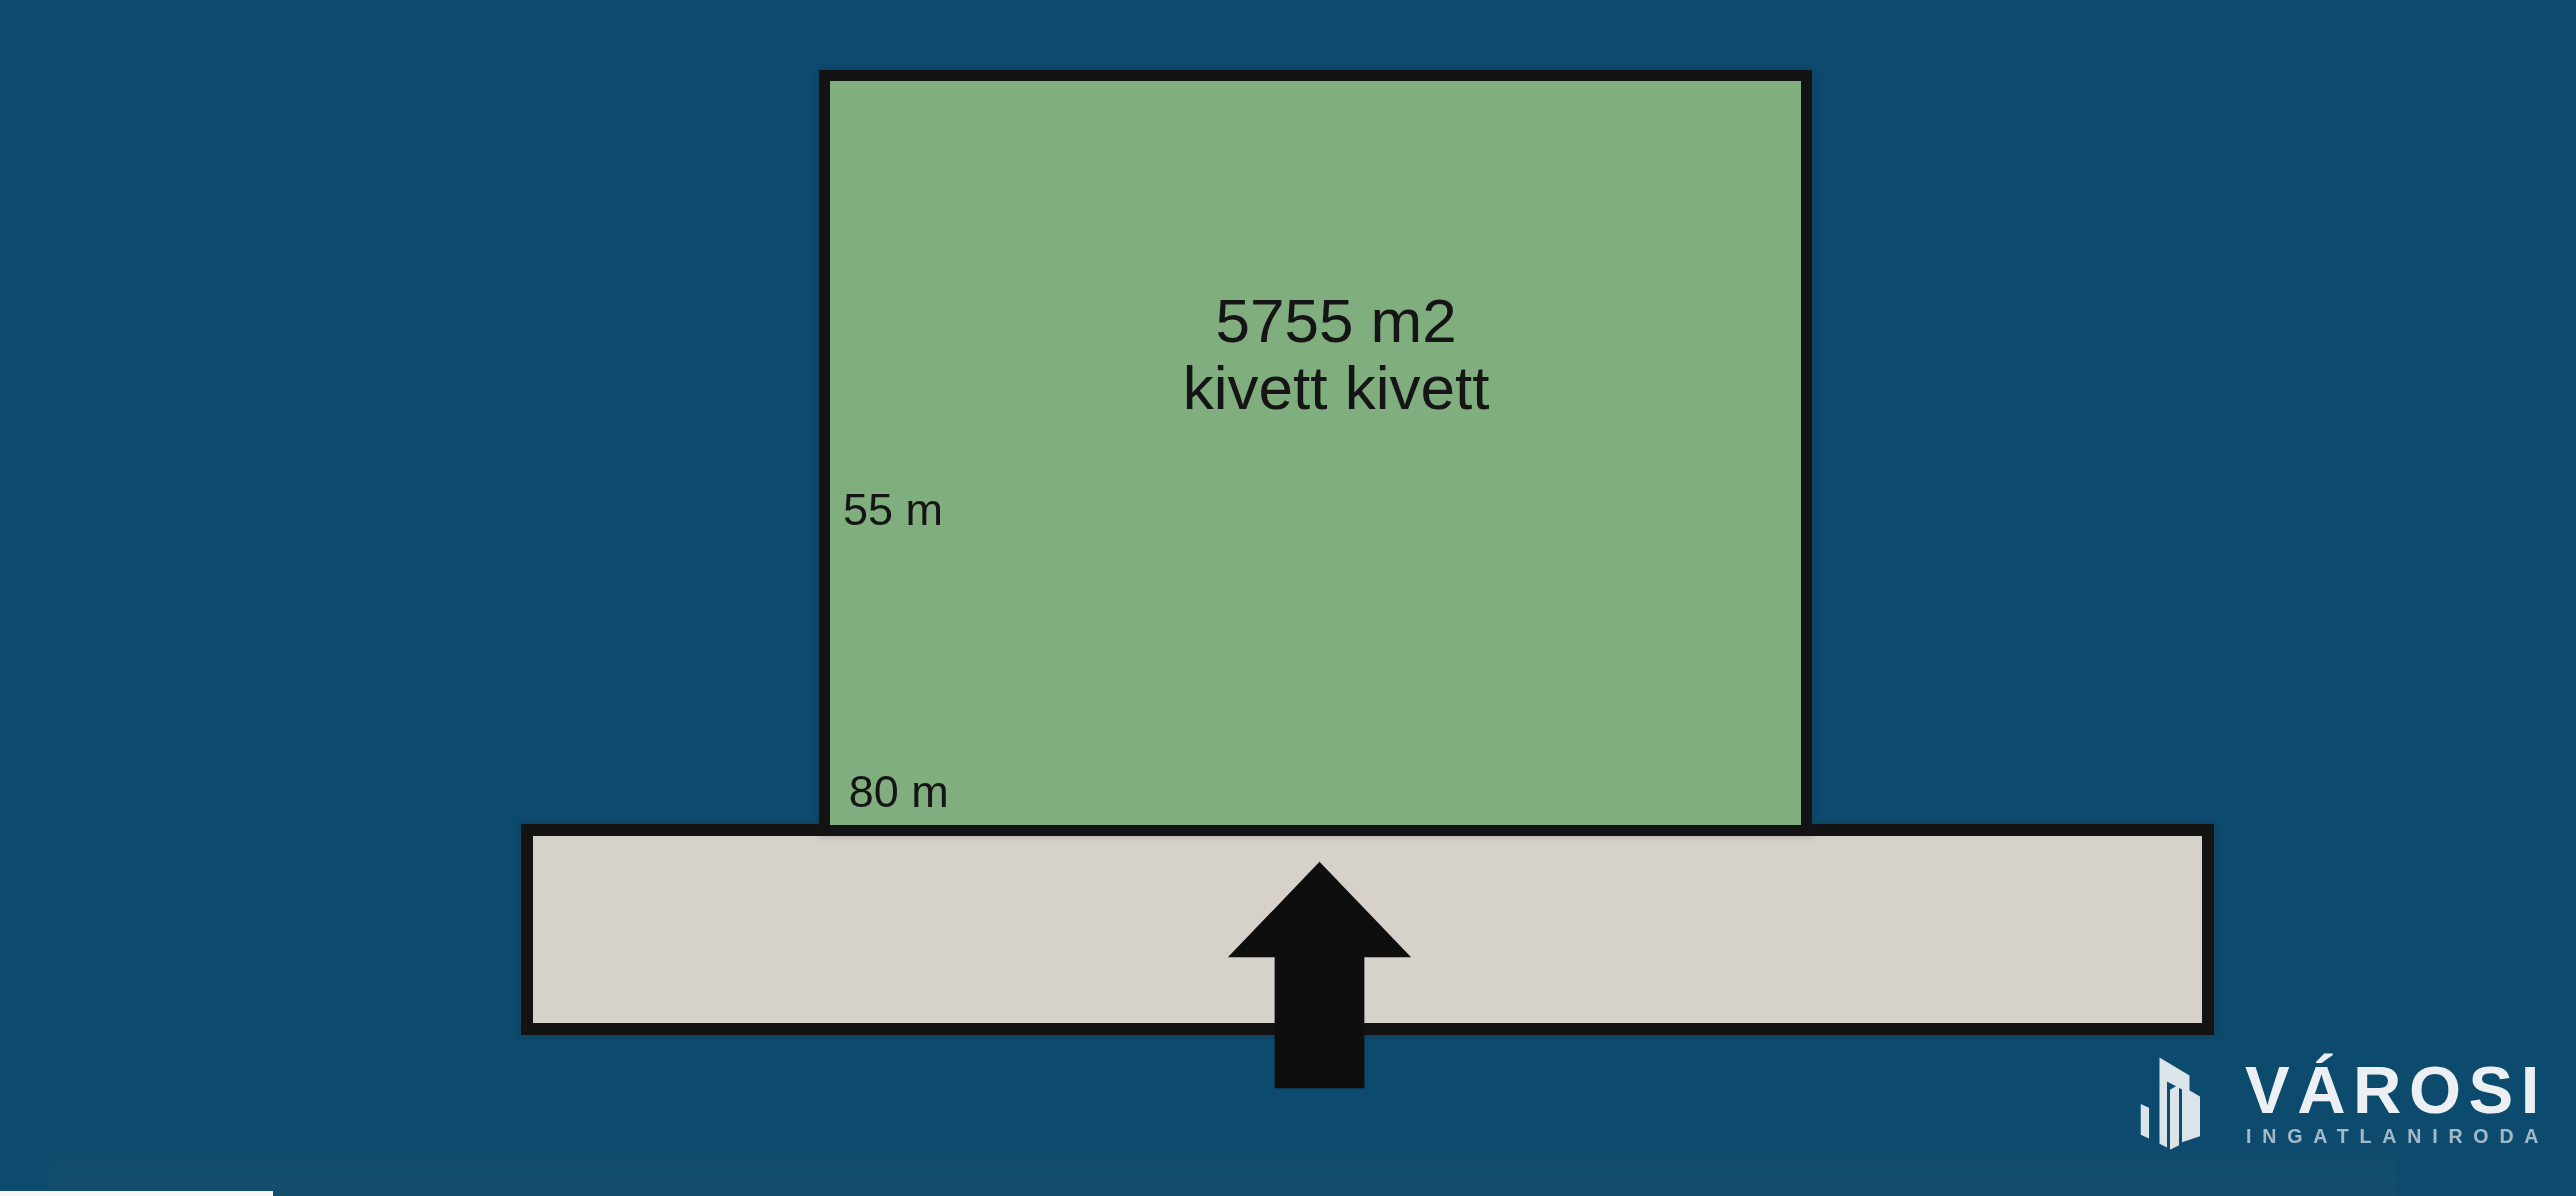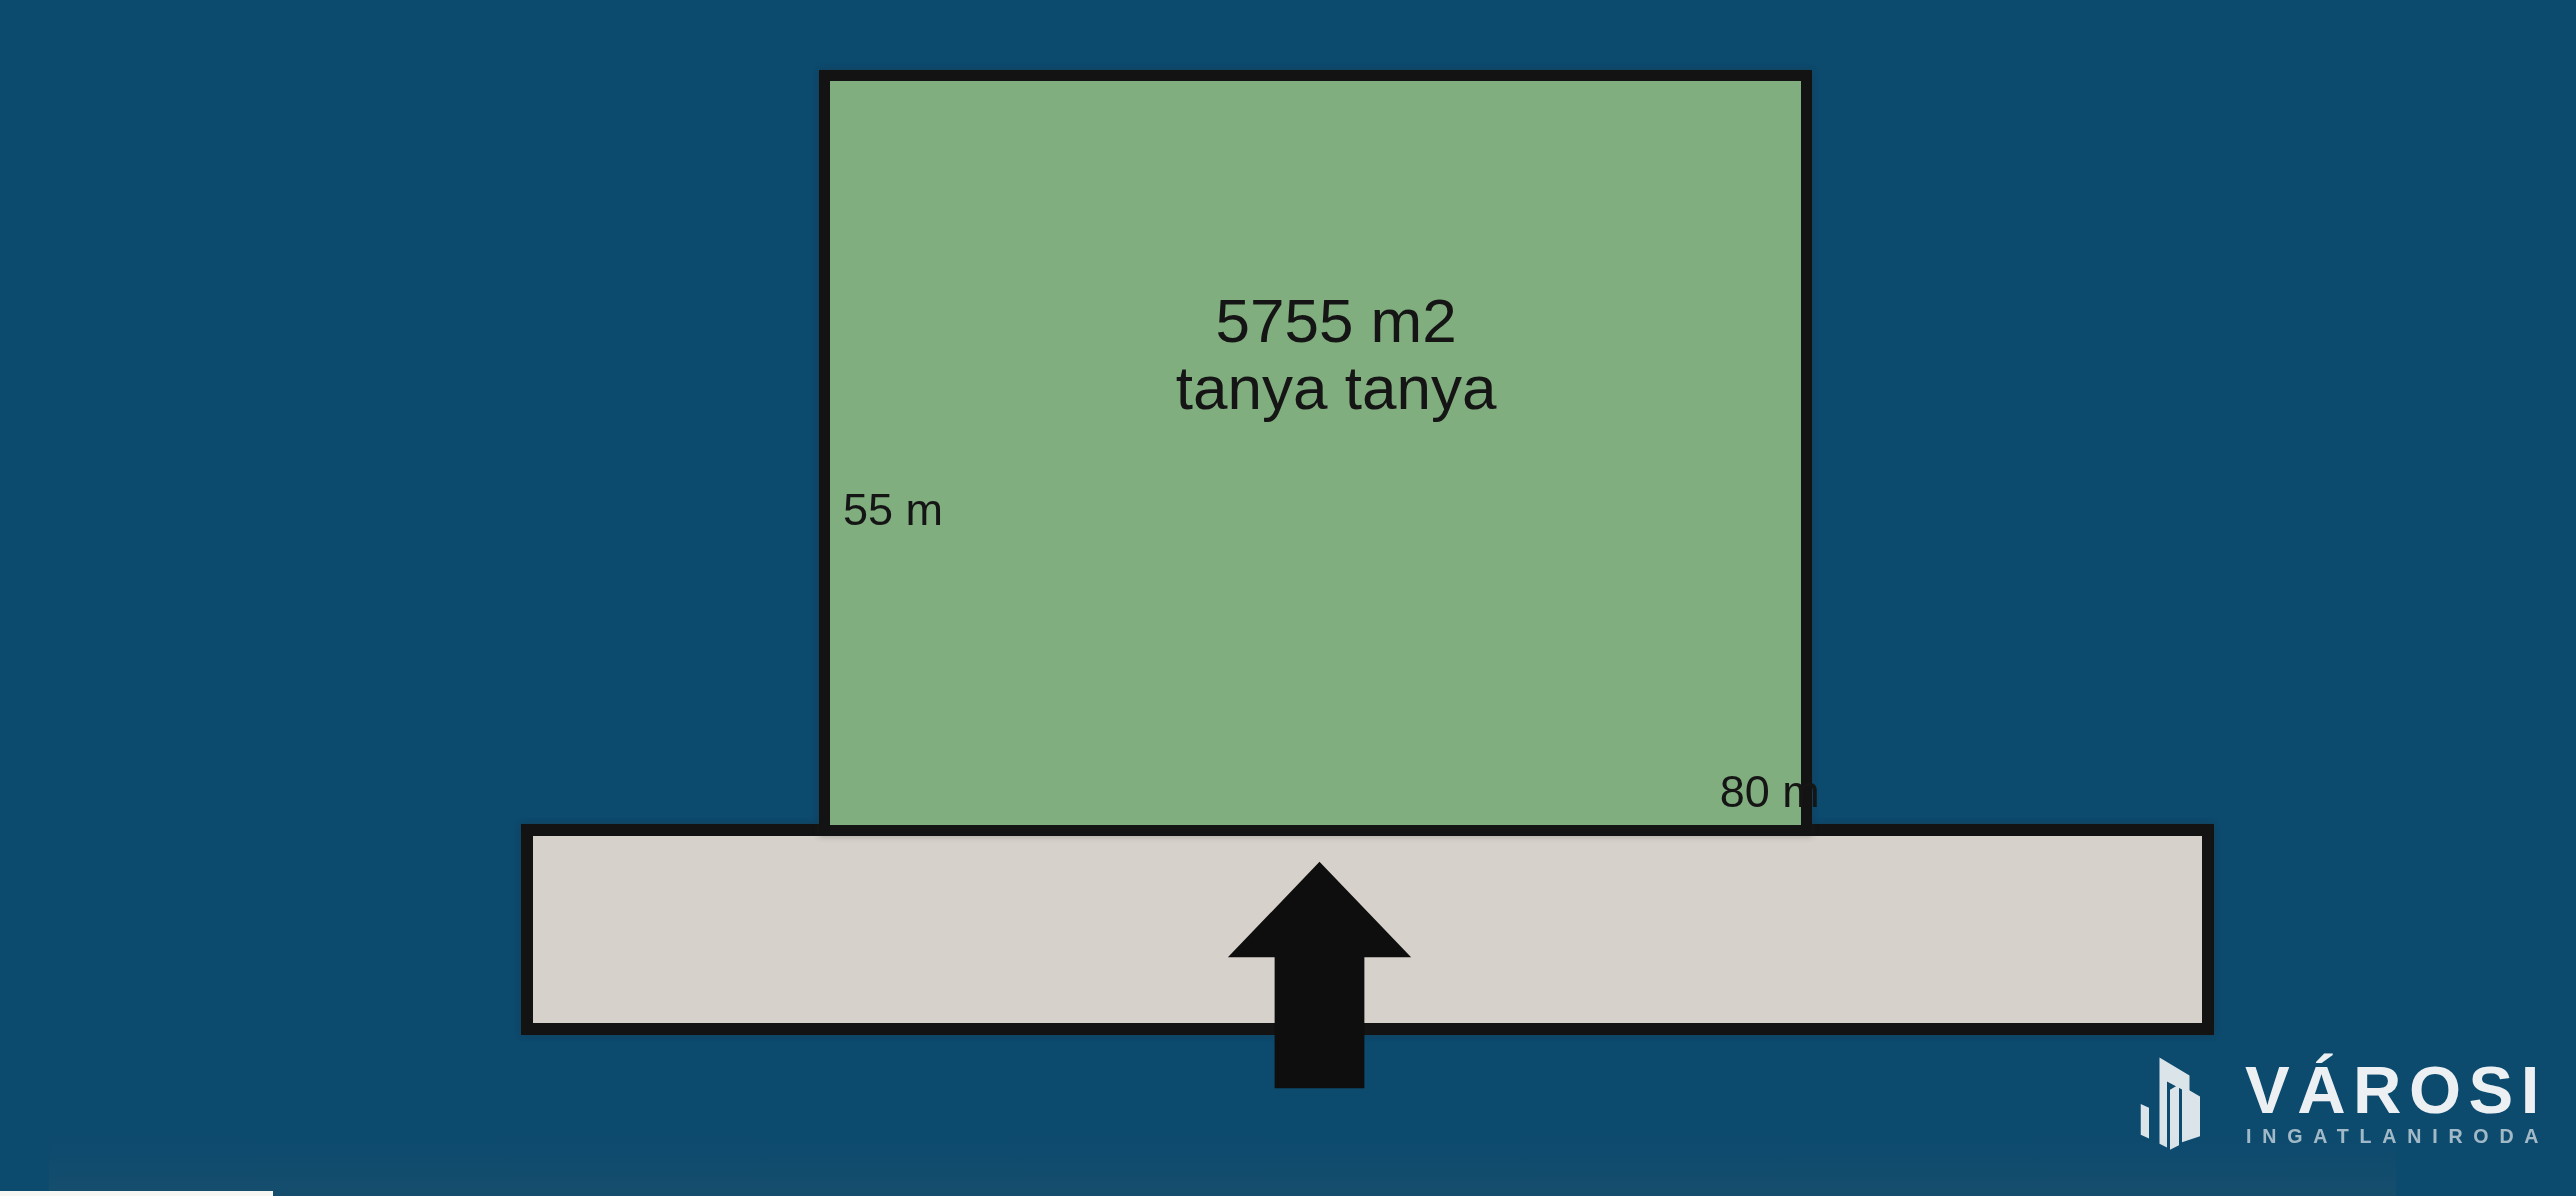--- a/index.html
+++ b/index.html
@@ -31,21 +31,21 @@
     color:#151515;transform:translateX(20.6px);
     white-space:nowrap;
   }
   .block-a{top:206px;font-size:62px;line-height:67px;}
   .block-b{top:412px;font-size:65px;line-height:75px;}
   .side-label{
     position:absolute;left:13px;top:404px;
     font-size:45px;line-height:49px;color:#151515;white-space:nowrap;
   }
   .front-label{
-    position:absolute;left:0;right:0;top:686px;text-align:right;
+    position:absolute;left:0;right:0;top:686px;text-align:left;
     transform:translateX(18.7px);
     font-size:45px;line-height:49px;color:#151515;white-space:nowrap;
   }
   
   .arrow{
     position:absolute;left:1226px;top:860px;width:187px;height:230px;
     z-index:3;
   }
   
   .watermark{
@@ -78,21 +78,21 @@
 <body>
 
 <div class="canvas" style="background: #0c4a6e; padding-left: 36px;">
 
   <div class="road" style="background: rgb(215, 209, 203); border-color: rgb(19, 19, 19);"></div>
 
   <div class="plot" style="background: rgb(129, 174, 127); border-color: rgb(19, 19, 19);">
 
     <div class="plot-text block-a">
       <div>5755 m2</div>
-      <div>tanya tanya</div>
+      <div>kivett kivett</div>
     </div>
 
 
     <div class="side-label">55 m</div>
 
     <div class="front-label">80 m</div>
   </div>
 
   <svg class="arrow" viewBox="0 0 200 246" xmlns="http://www.w3.org/2000/svg">
     <polygon points="100,2 198,104 148,104 148,244 52,244 52,104 2,104" fill="#0e0e0e"></polygon>

